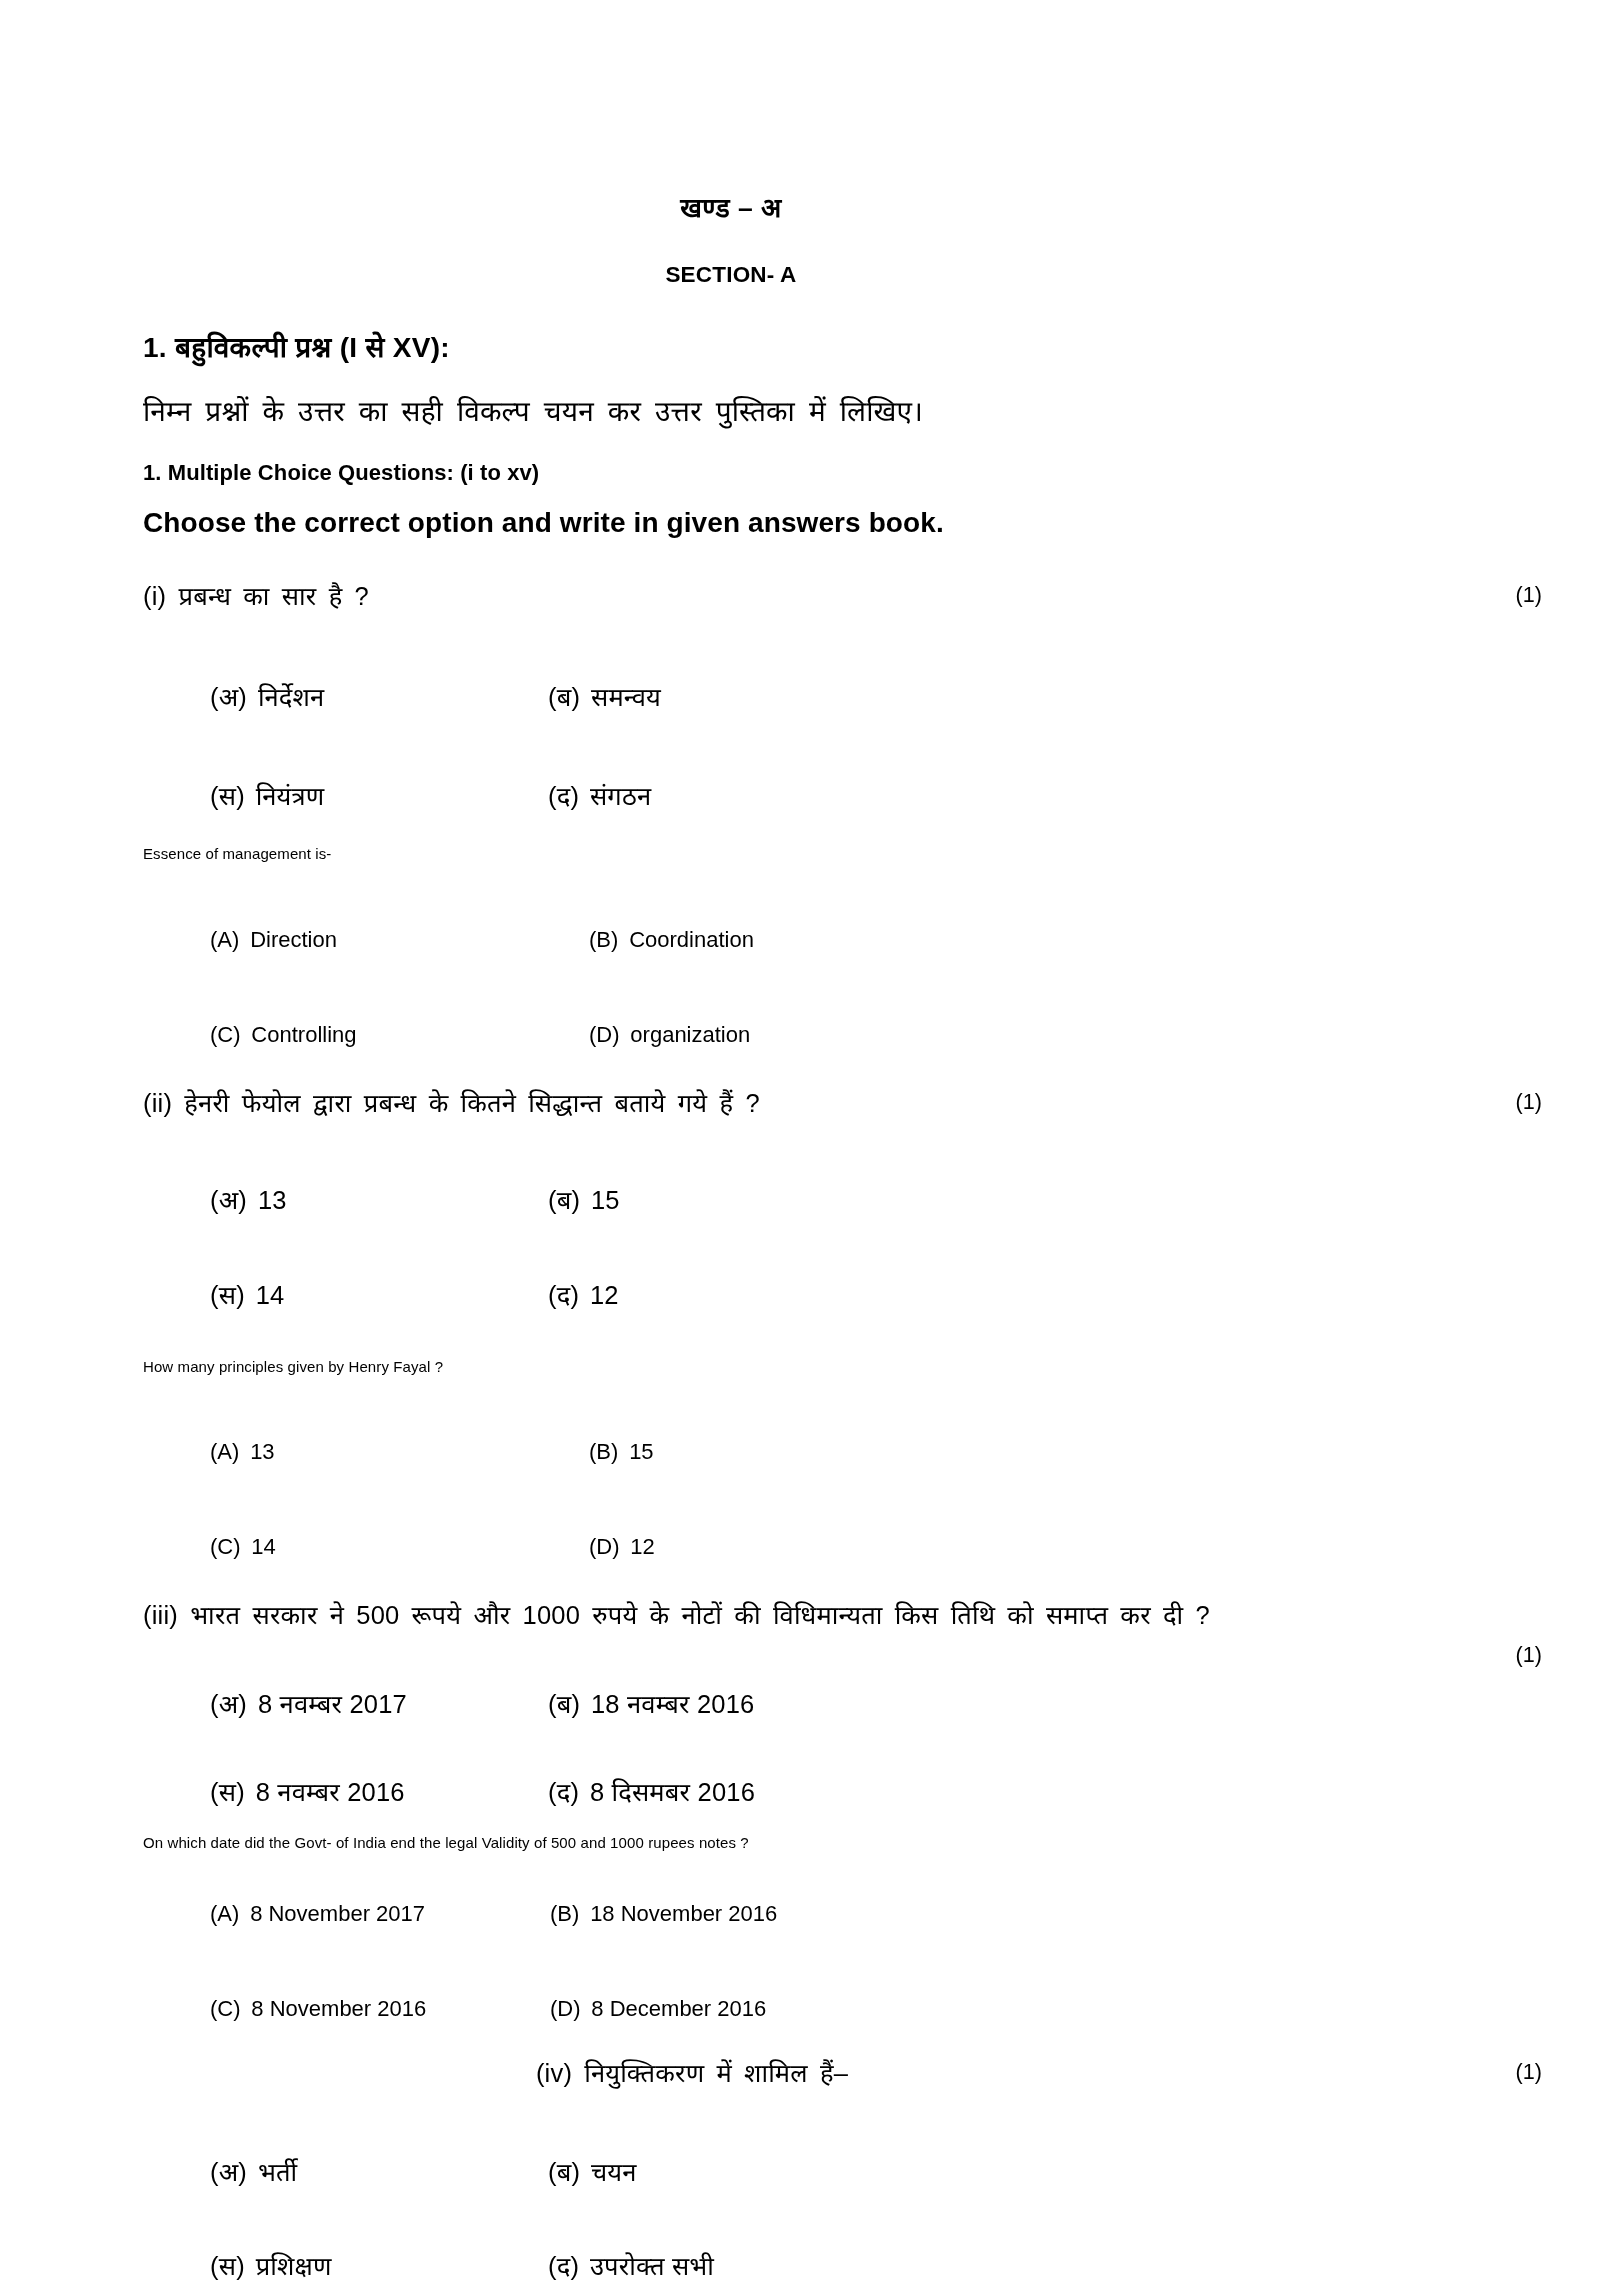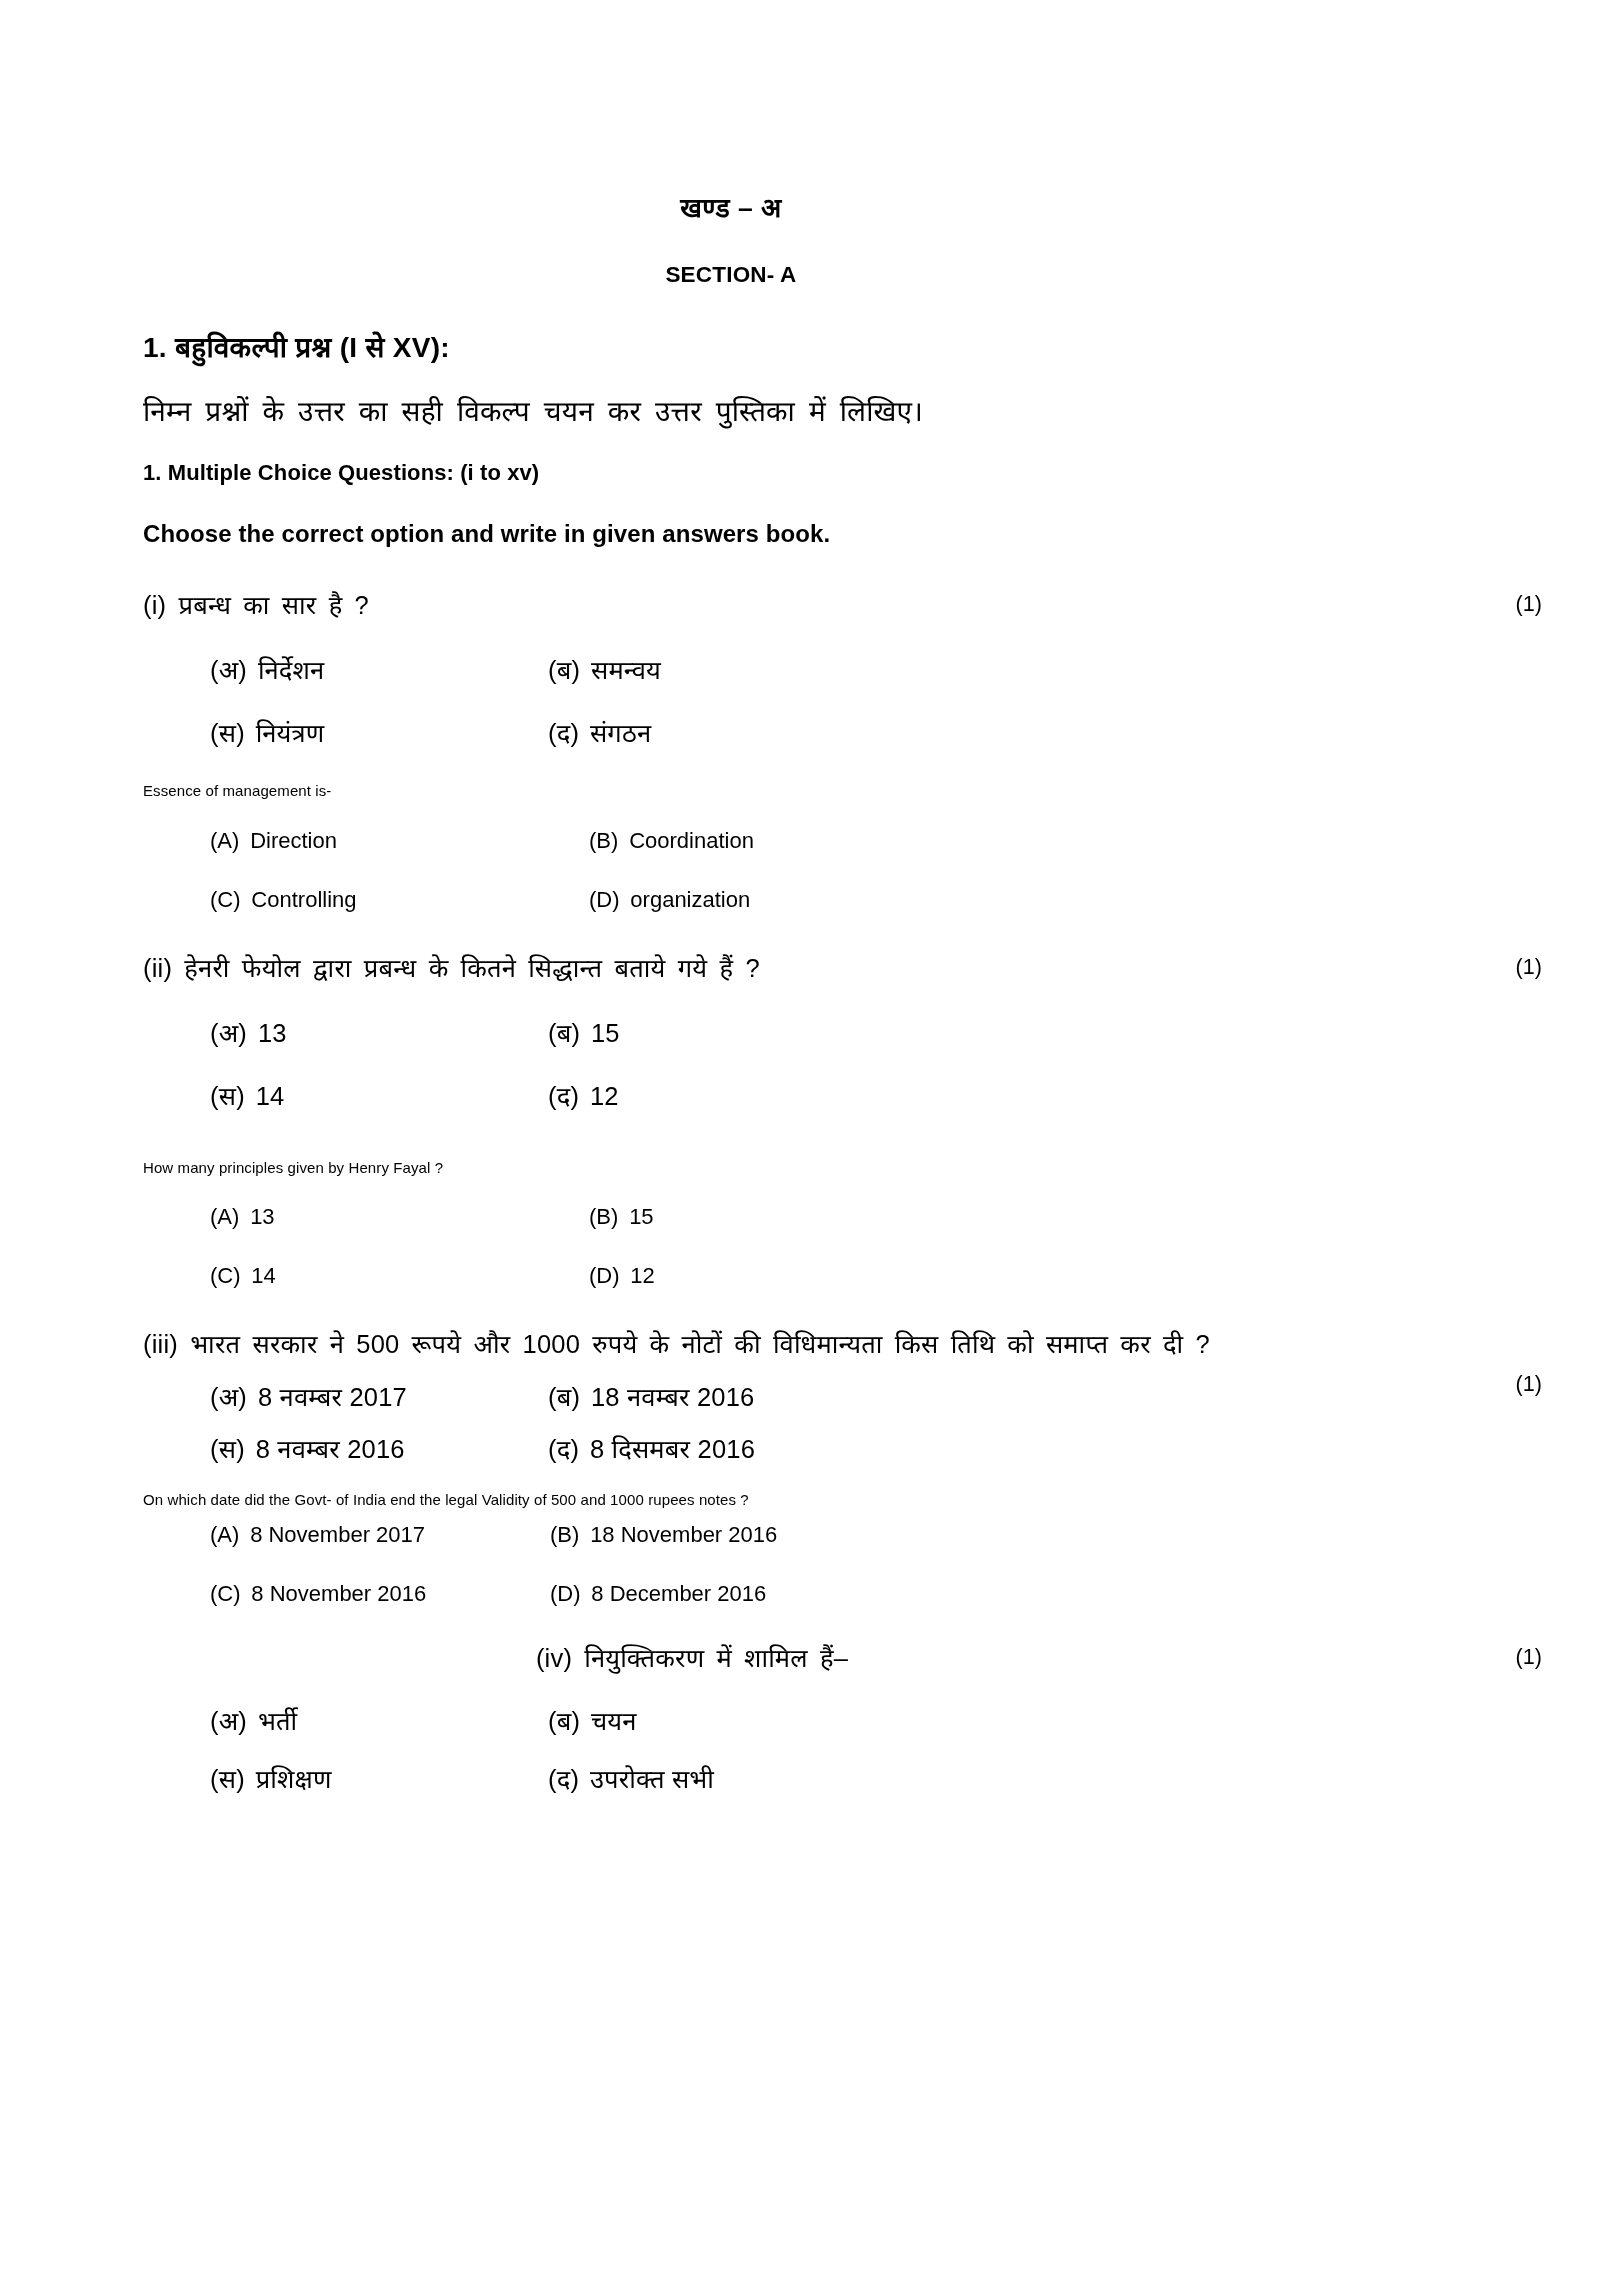--- a/index.html
+++ b/index.html
@@ -61,23 +61,23 @@
     letter-spacing: 0.2px;
     word-spacing: 5.9px;
   }
   .q-head-en {
     font-size: 22px;
     font-weight: bold;
     margin-top: 31px;
     letter-spacing: 0.1px;
   }
   .instr-en {
-    font-size: 24px;
+    font-size: 28px;
     font-weight: bold;
-    margin-top: 34px;
+    margin-top: 21px;
     letter-spacing: 0.1px;
   }
 
   
   .question {
     position: relative;
     margin-top: 33px;
   }
   .q-line-hi {
     font-size: 25.5px;
@@ -114,21 +114,21 @@
   .opt-row {
     display: flex;
     margin-bottom: 21.6px;
   }
   .opt-row:last-child { margin-bottom: 0; }
   .opt {
     display: flex;
     align-items: baseline;
   }
   .opt .lbl { white-space: nowrap; }
-  .opt .txt { margin-left: 10.8px; }
+  .opt .txt { margin-left: 10.8px; margin-top: 36px; }
 
   .opts-hi { font-size: 25.5px; letter-spacing: 0.2px; }
   .opts-hi .opt { width: 338px; }
   .opts-hi .opt:last-child { width: auto; }
 
   .opts-en { font-size: 22px; }
   .opts-en .opt { width: 379px; }
   .opts-en .opt:last-child { width: auto; }
 
   

